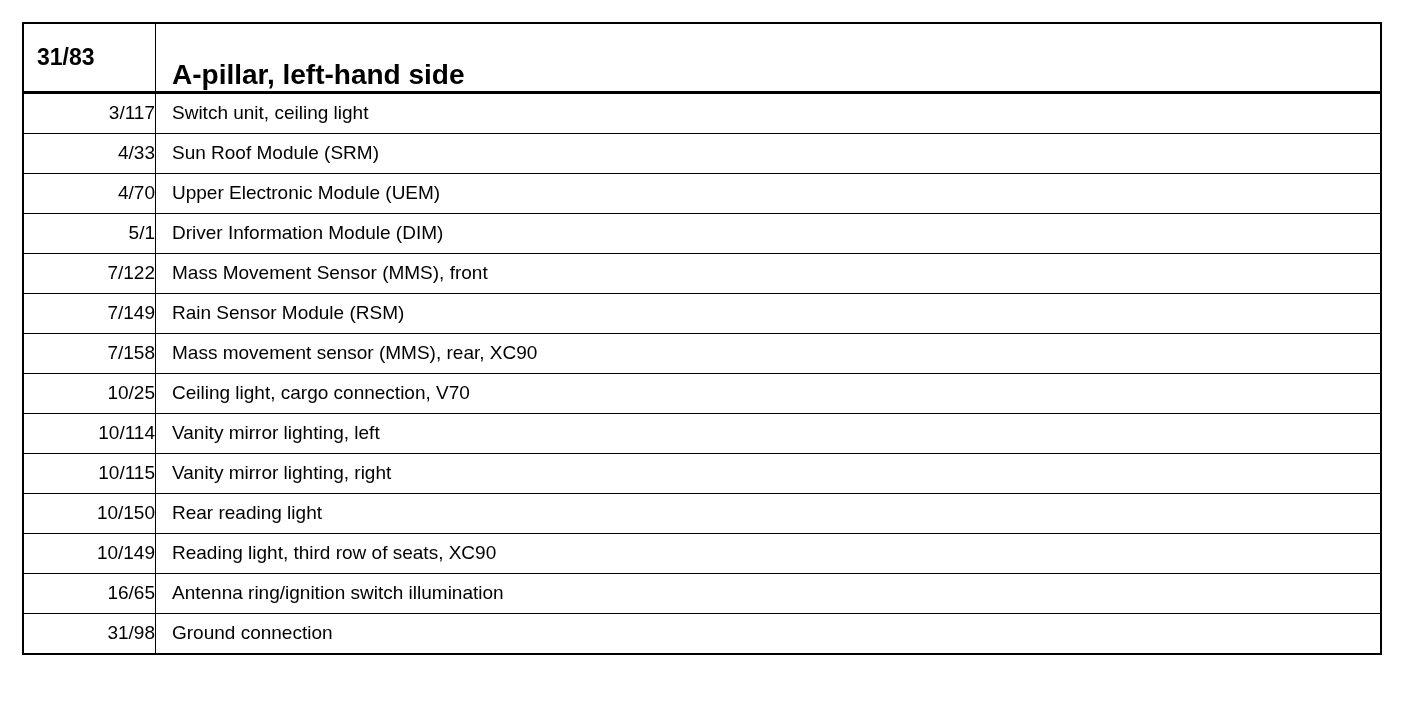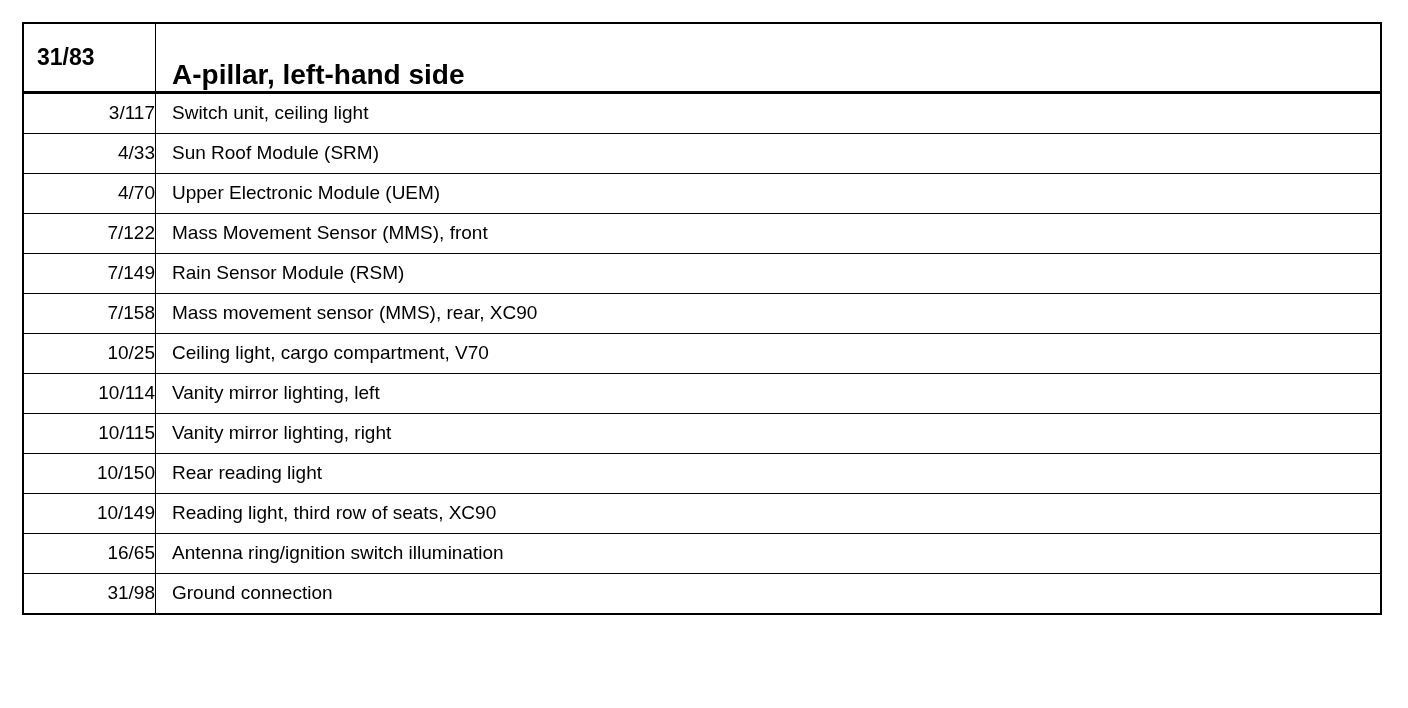--- a/index.html
+++ b/index.html
@@ -104,20 +104,28 @@
       <tr class="data-row">
         <td class="col-code">
           <span class="cell-text">4/70</span>
         </td>
         <td class="col-desc">
           <span class="cell-text">Upper Electronic Module (UEM)</span>
         </td>
       </tr>
       <tr class="data-row">
         <td class="col-code">
+          <span class="cell-text">5/1</span>
+        </td>
+        <td class="col-desc">
+          <span class="cell-text">Driver Information Module (DIM)</span>
+        </td>
+      </tr>
+      <tr class="data-row">
+        <td class="col-code">
           <span class="cell-text">7/122</span>
         </td>
         <td class="col-desc">
           <span class="cell-text">Mass Movement Sensor (MMS), front</span>
         </td>
       </tr>
       <tr class="data-row">
         <td class="col-code">
           <span class="cell-text">7/149</span>
         </td>
@@ -131,21 +139,21 @@
         </td>
         <td class="col-desc">
           <span class="cell-text">Mass movement sensor (MMS), rear, XC90</span>
         </td>
       </tr>
       <tr class="data-row">
         <td class="col-code">
           <span class="cell-text">10/25</span>
         </td>
         <td class="col-desc">
-          <span class="cell-text">Ceiling light, cargo compartment, V70</span>
+          <span class="cell-text">Ceiling light, cargo connection, V70</span>
         </td>
       </tr>
       <tr class="data-row">
         <td class="col-code">
           <span class="cell-text">10/114</span>
         </td>
         <td class="col-desc">
           <span class="cell-text">Vanity mirror lighting, left</span>
         </td>
       </tr>

